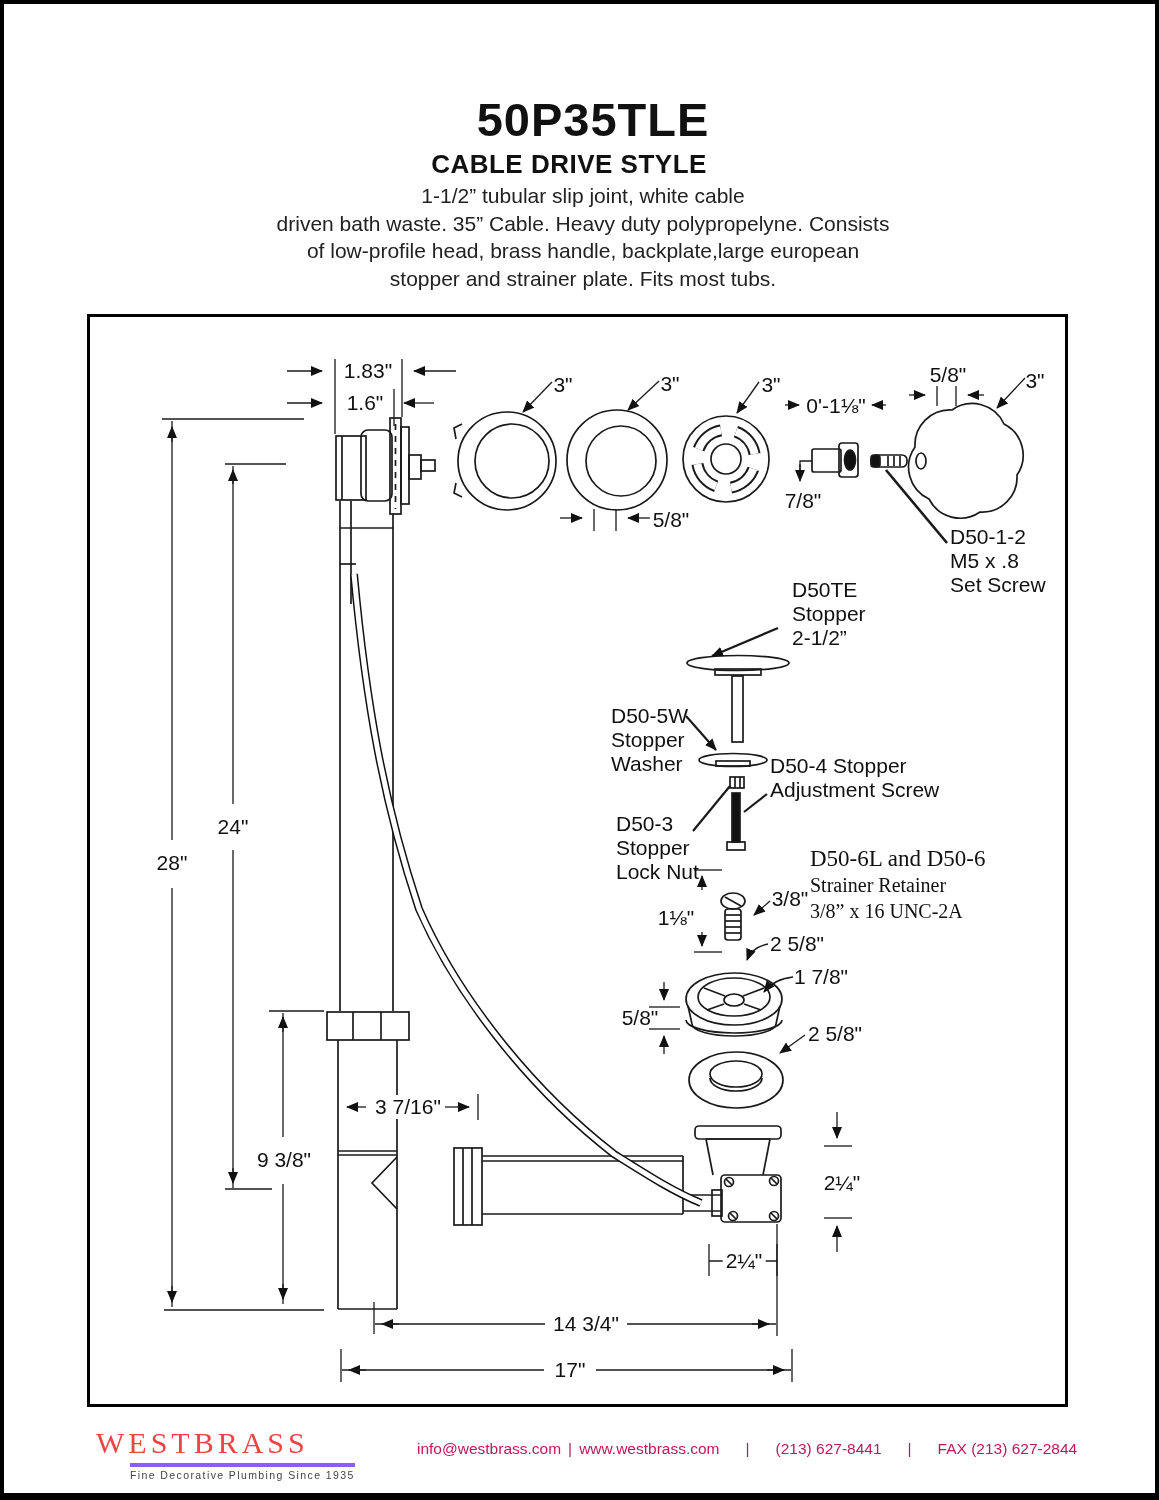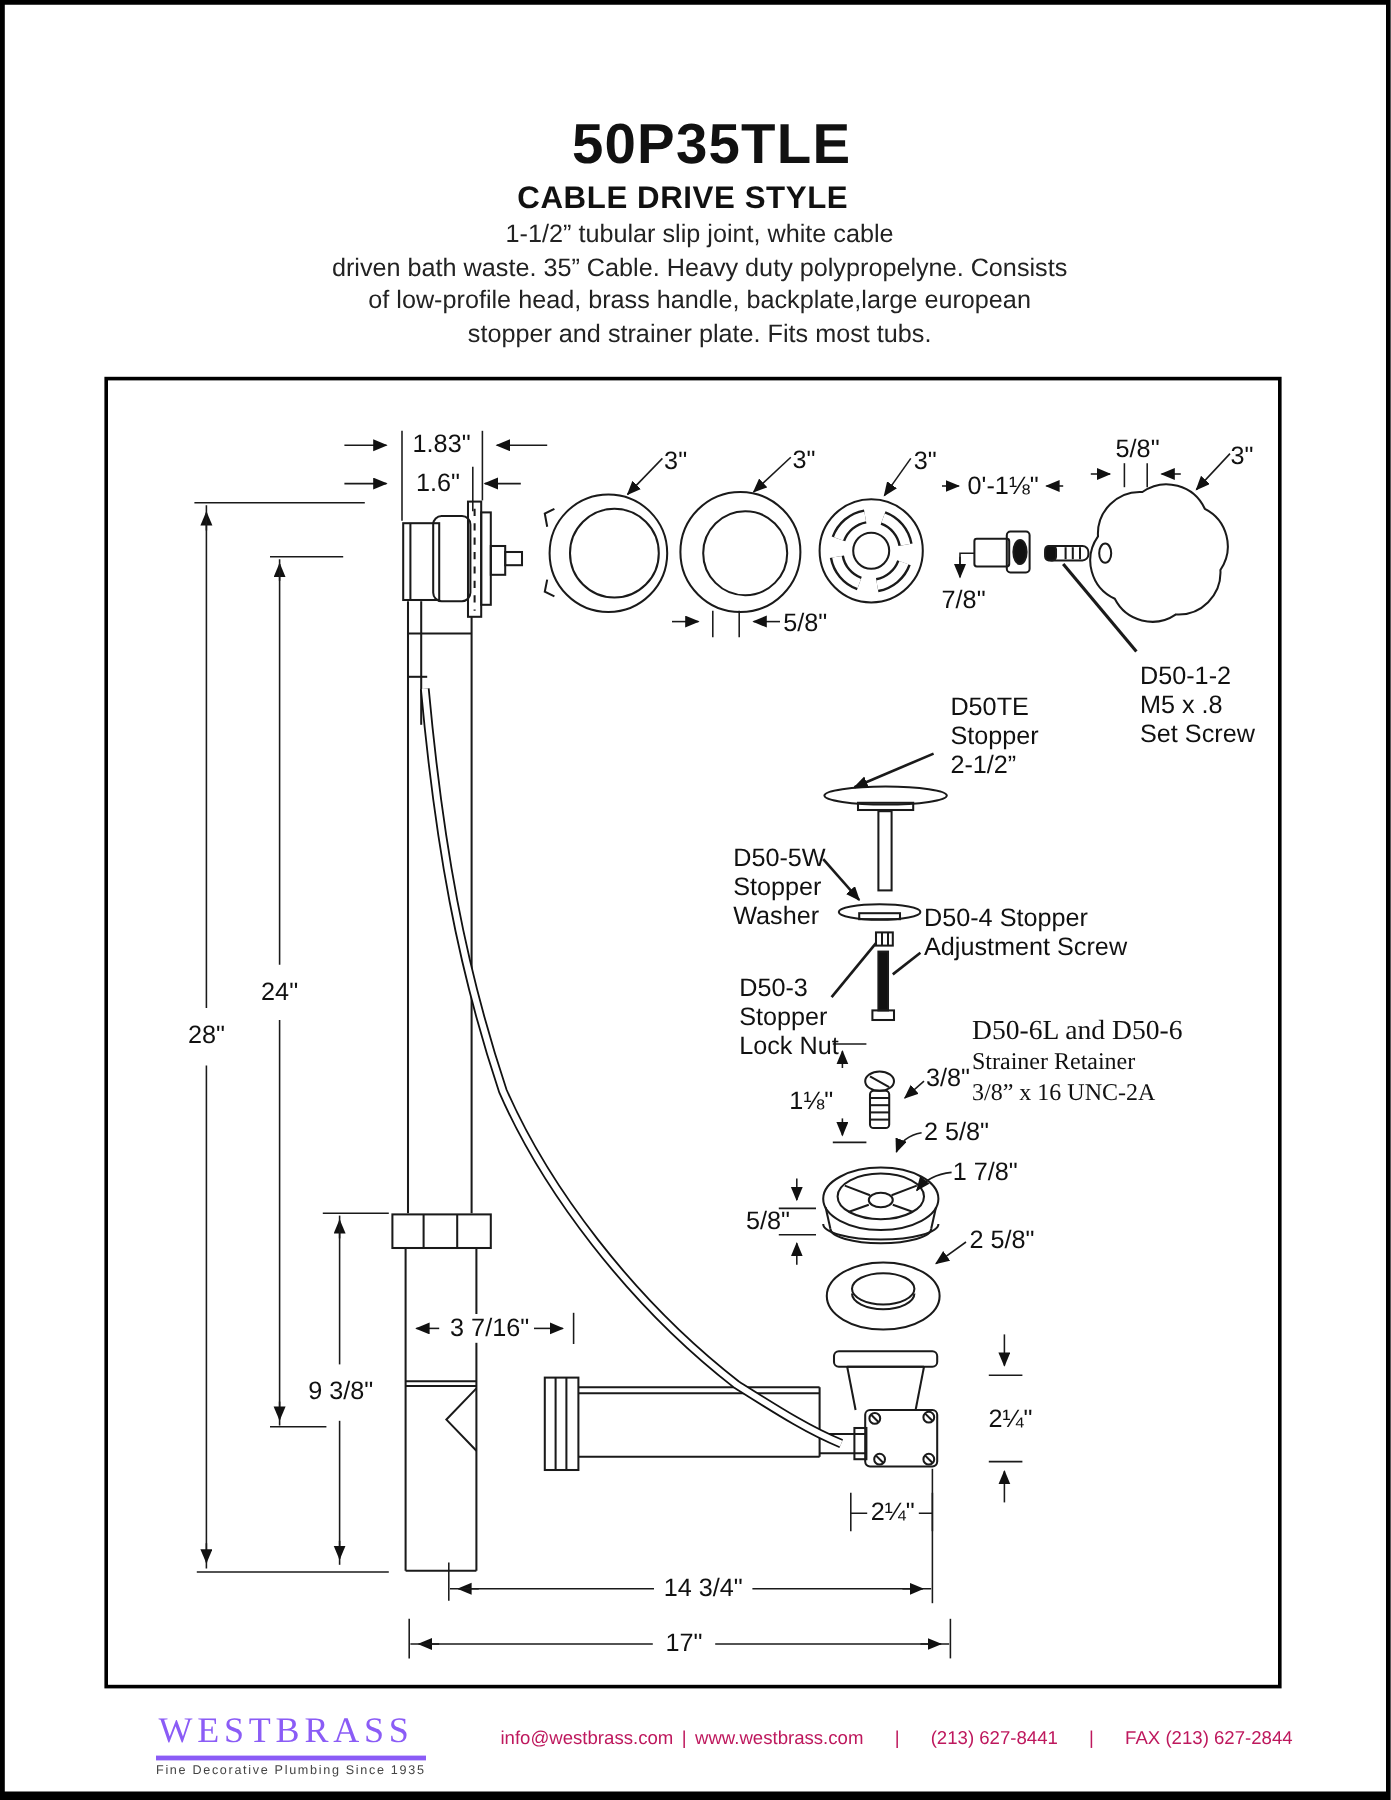--- a/index.html
+++ b/index.html
@@ -18,21 +18,21 @@
   svg{position:absolute;left:0;top:0;z-index:1;}
   .lbl{position:absolute;z-index:5;font-size:21px;color:#111;white-space:nowrap;}
   .ctr{transform:translateX(-50%);}
   .bg{background:#fff;padding:0 3px;}
   .multi span{display:block;line-height:24px;}
   .serif{font-family:"Liberation Serif",serif;}
   .serif .l1{font-size:23px;line-height:27px;}
   .serif .l2,.serif .l3{font-size:20px;line-height:26px;}
   .footer-brand{position:absolute;left:92px;top:1422px;z-index:5;}
   .footer-brand .brand{font-family:"Liberation Serif",serif;font-size:30px;
-      letter-spacing:4px;color:#8b5cf6;margin-left:36px;}
+      letter-spacing:4px;color:#ef4444;}
   .footer-brand .tag{font-size:10.5px;letter-spacing:1.4px;color:#444;
       margin:3px 0 0 34px;border-top:4px solid #8b5cf6;padding-top:2px;display:inline-block;}
   .footer-contact{position:absolute;left:413px;top:1436px;z-index:5;
       font-size:15.5px;color:#be185d;}
   .footer-contact .sep1{margin:0 7px;}
   .footer-contact .sepw{margin:0 26px;}
 </style>
 </head>
 <body>
 
@@ -340,21 +340,21 @@
   <div class="lbl ctr" style="left:831px;top:1018px;">2 5/8"</div>
   <div class="lbl ctr bg" style="left:168px;top:847px;">28"</div>
   <div class="lbl ctr bg" style="left:229px;top:811px;">24"</div>
   <div class="lbl ctr bg" style="left:280px;top:1144px;">9 3/8"</div>
   <div class="lbl ctr bg" style="left:404px;top:1091px;">3 7/16"</div>
   <div class="lbl ctr bg" style="left:582px;top:1308px;">14  3/4"</div>
   <div class="lbl ctr bg" style="left:566px;top:1354px;">17"</div>
   <div class="lbl ctr" style="left:838px;top:1167px;">2¼"</div>
   <div class="lbl ctr bg" style="left:740px;top:1245px;">2¼"</div>
 
-  <div class="lbl multi" style="left:946px;top:548px;line-height:25px;">
+  <div class="lbl multi" style="left:946px;top:521px;line-height:25px;">
     <span>D50-1-2</span>
     <span>M5 x .8</span>
     <span>Set Screw</span>
   </div>
   <div class="lbl multi" style="left:788px;top:574px;line-height:23px;">
     <span>D50TE</span>
     <span>Stopper</span>
     <span>2-1/2”</span>
   </div>
   <div class="lbl multi" style="left:607px;top:700px;">

